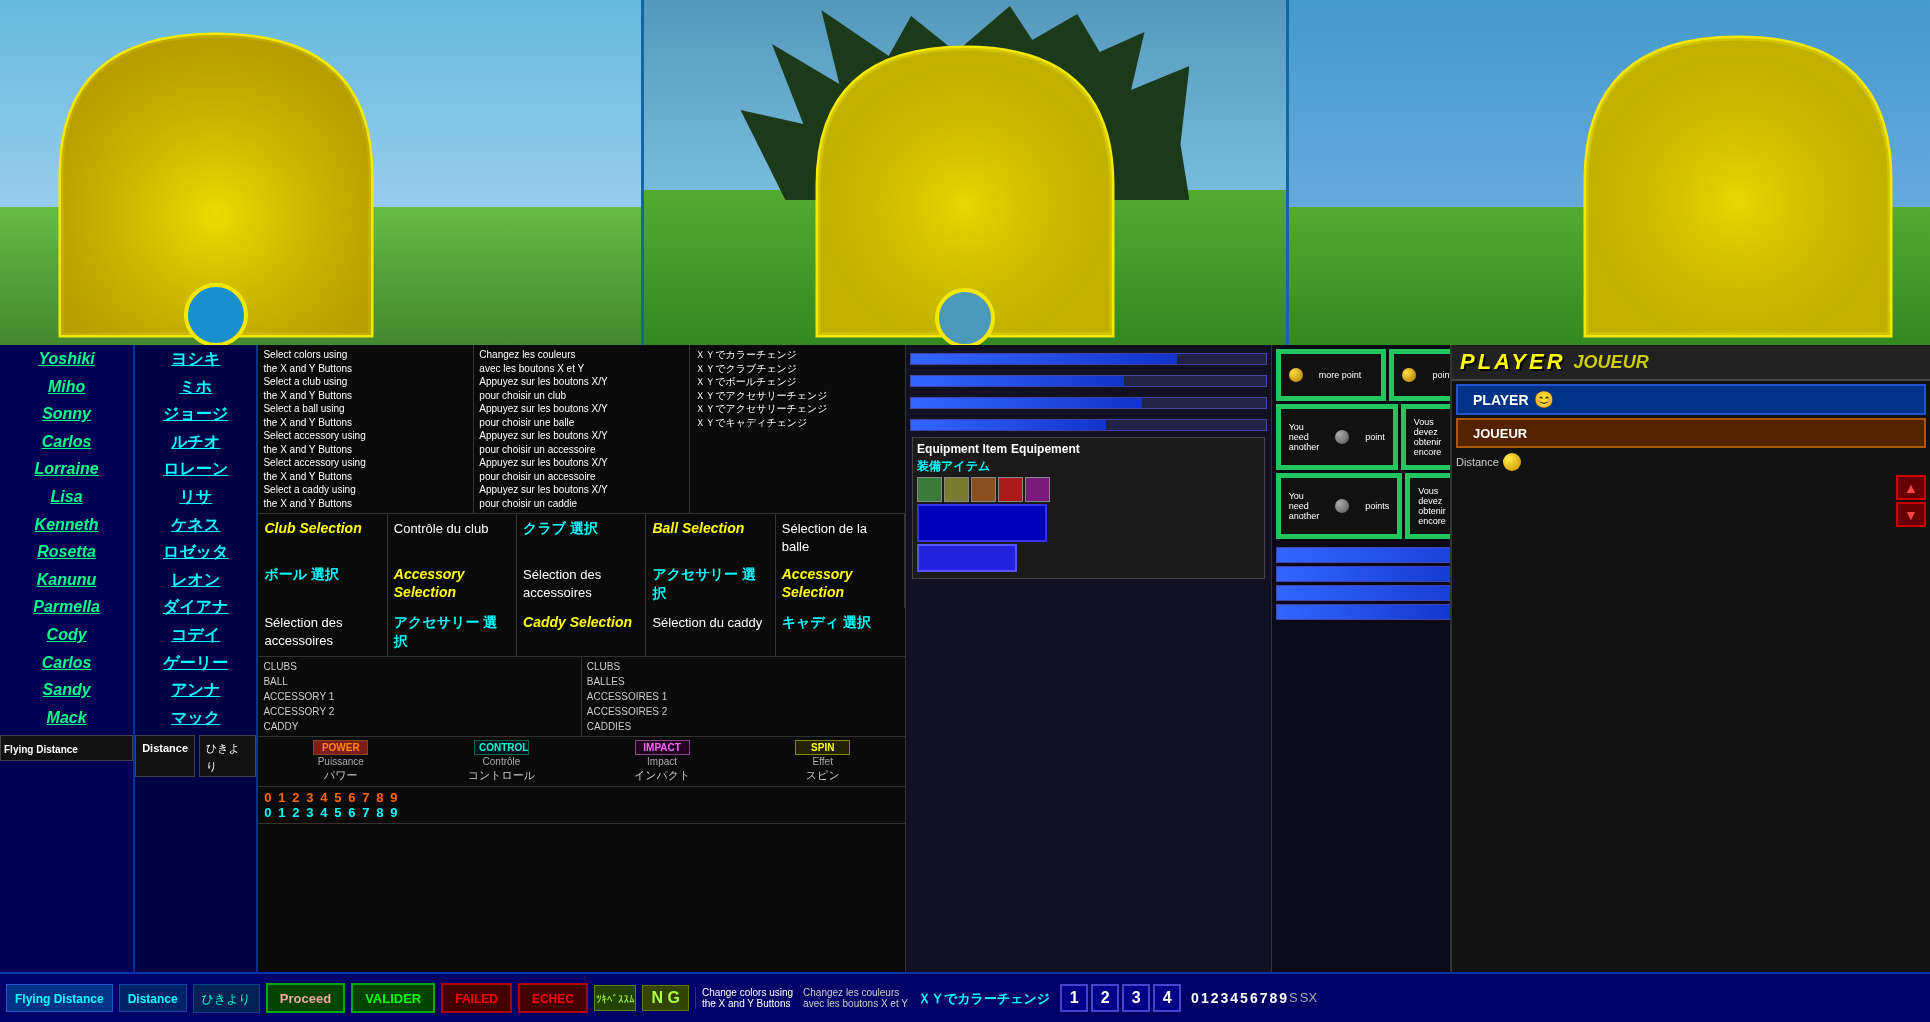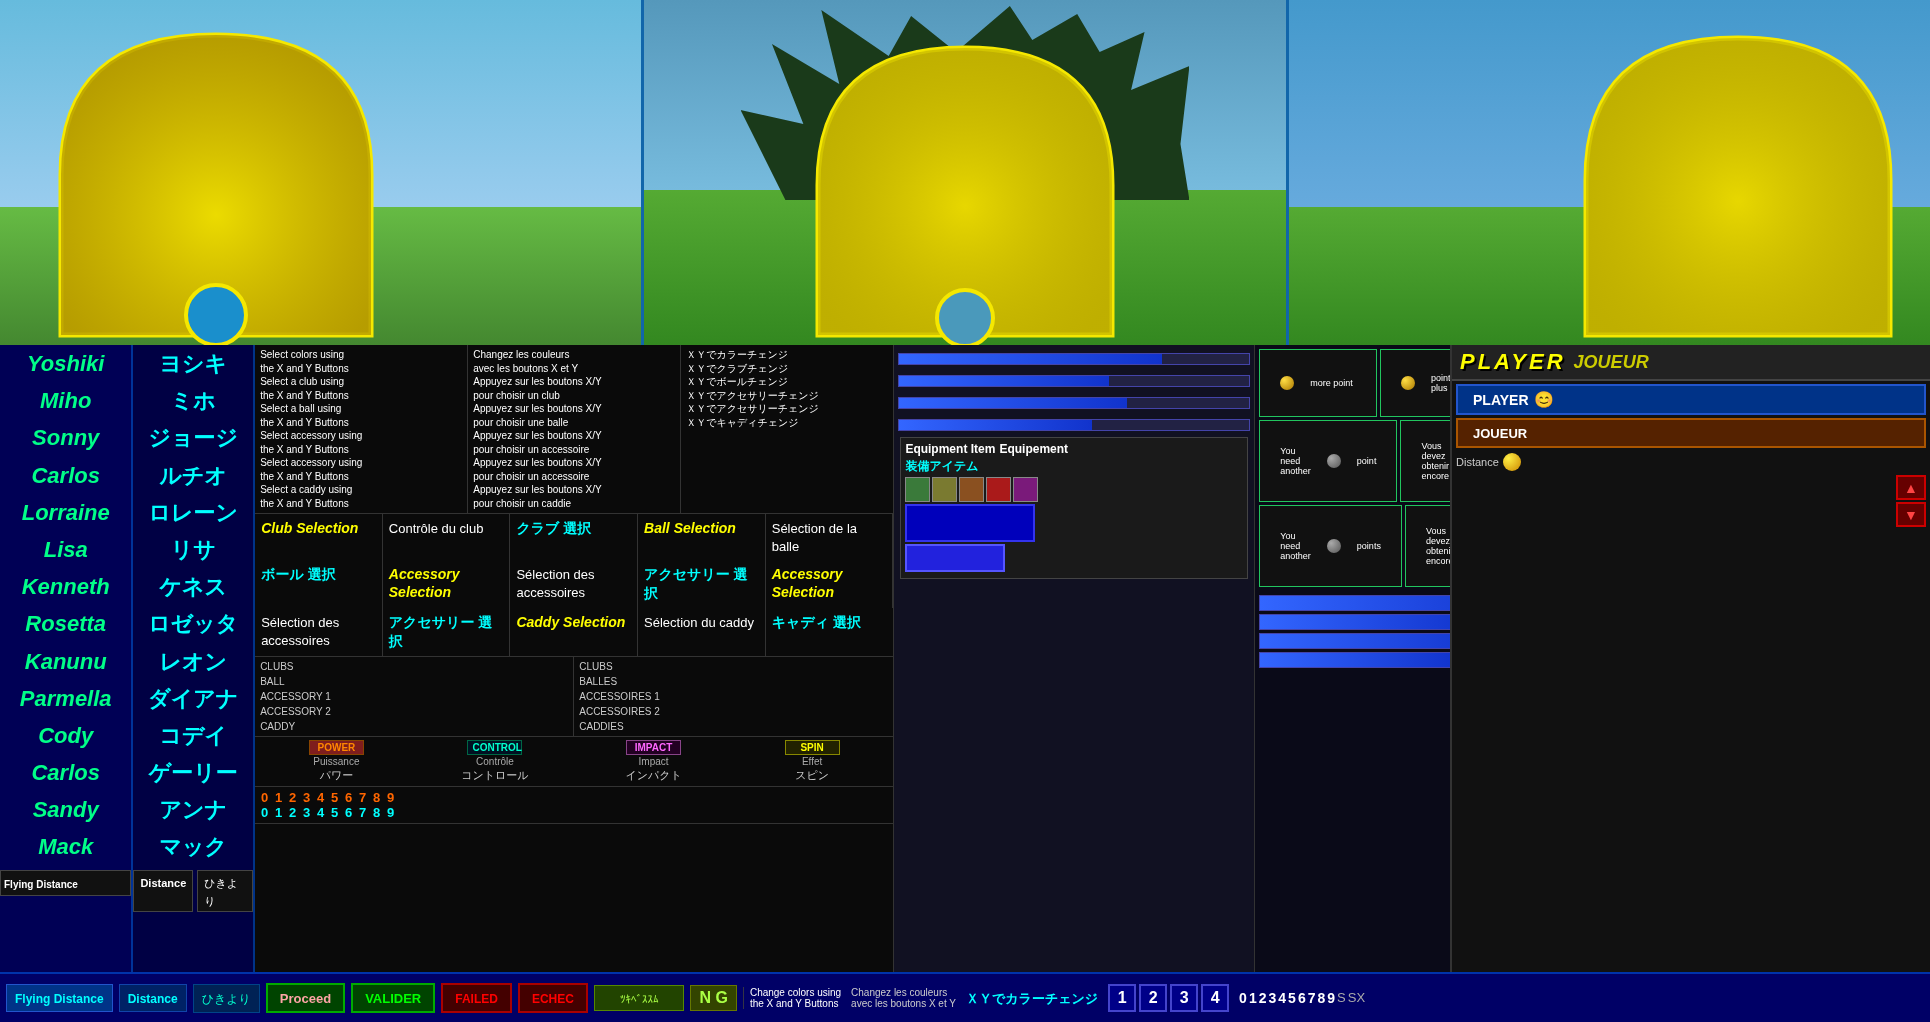--- a/index.html
+++ b/index.html
@@ -23,21 +23,21 @@
     
     .t-white { color: #ffffff; }
     .t-yellow { color: #ffff00; }
     .t-cyan { color: #00ffff; }
     .t-green { color: #00ff88; }
     .fs-10 { font-size: 10px; }
     .fs-11 { font-size: 11px; }
     .fs-12 { font-size: 12px; }
     .fs-13 { font-size: 13px; }
     .fs-14 { font-size: 14px; }
-    .fs-18 { font-size: 22px; }
+    .fs-18 { font-size: 16px; text-decoration: underline; }
     .bold { font-weight: bold; }
     .italic { font-style: italic; }
 
     .pname-row {
       padding: 1px 4px;
       text-align: center;
       line-height: 1.6;
     }
 
     .jpname-row {
@@ -263,22 +263,22 @@
     
     .pt-row {
       display: flex;
       gap: 3px;
       margin-bottom: 3px;
     }
 
     .pt-box {
       flex: 1;
       background: #111;
-      border: 1px solid #22c55e;
-      padding: 20px;
+      border: 5px solid #22c55e;
+      padding: 8px;
       display: flex;
       align-items: center;
       gap: 16px;
     }
 
     .pt-dot {
       width: 14px; height: 14px;
       border-radius: 50%;
       background: radial-gradient(circle at 30% 30%, #ffdd44, #aa7700);
       flex-shrink: 0;
@@ -961,21 +961,21 @@
     <div style="background:#004400;border:2px solid #00aa00;padding:4px 12px;">
       <span style="color:#00ff00;font-size:13px;font-weight:bold;">VALIDER</span>
     </div>
     <div style="background:#440000;border:2px solid #aa0000;padding:4px 12px;">
       <span style="color:#ff0000;font-size:12px;font-weight:bold;">FAILED</span>
     </div>
     <div style="background:#440000;border:2px solid #aa0000;padding:4px 12px;">
       <span style="color:#ff0000;font-size:12px;font-weight:bold;">ECHEC</span>
     </div>
 
-    <div style="background:#224400;border:1px solid #558800;padding:3px 25px;">
+    <div style="background:#224400;border:1px solid #558800;padding:3px 1px;">
       <span style="color:#aaff44;font-size:11px;">ﾂｷﾍﾞｽｽﾑ</span>
     </div>
     <div style="background:#334400;border:1px solid #667700;padding:3px 8px;">
       <span style="color:#aaff44;font-size:16px;font-weight:bold;">N G</span>
     </div>
 
     <div style="border-left:1px solid #334;padding-left:6px;">
       <div style="color:#fff;font-size:10px;">Change colors using<br>the X and Y Buttons</div>
     </div>
     <div style="padding-left:4px;">

